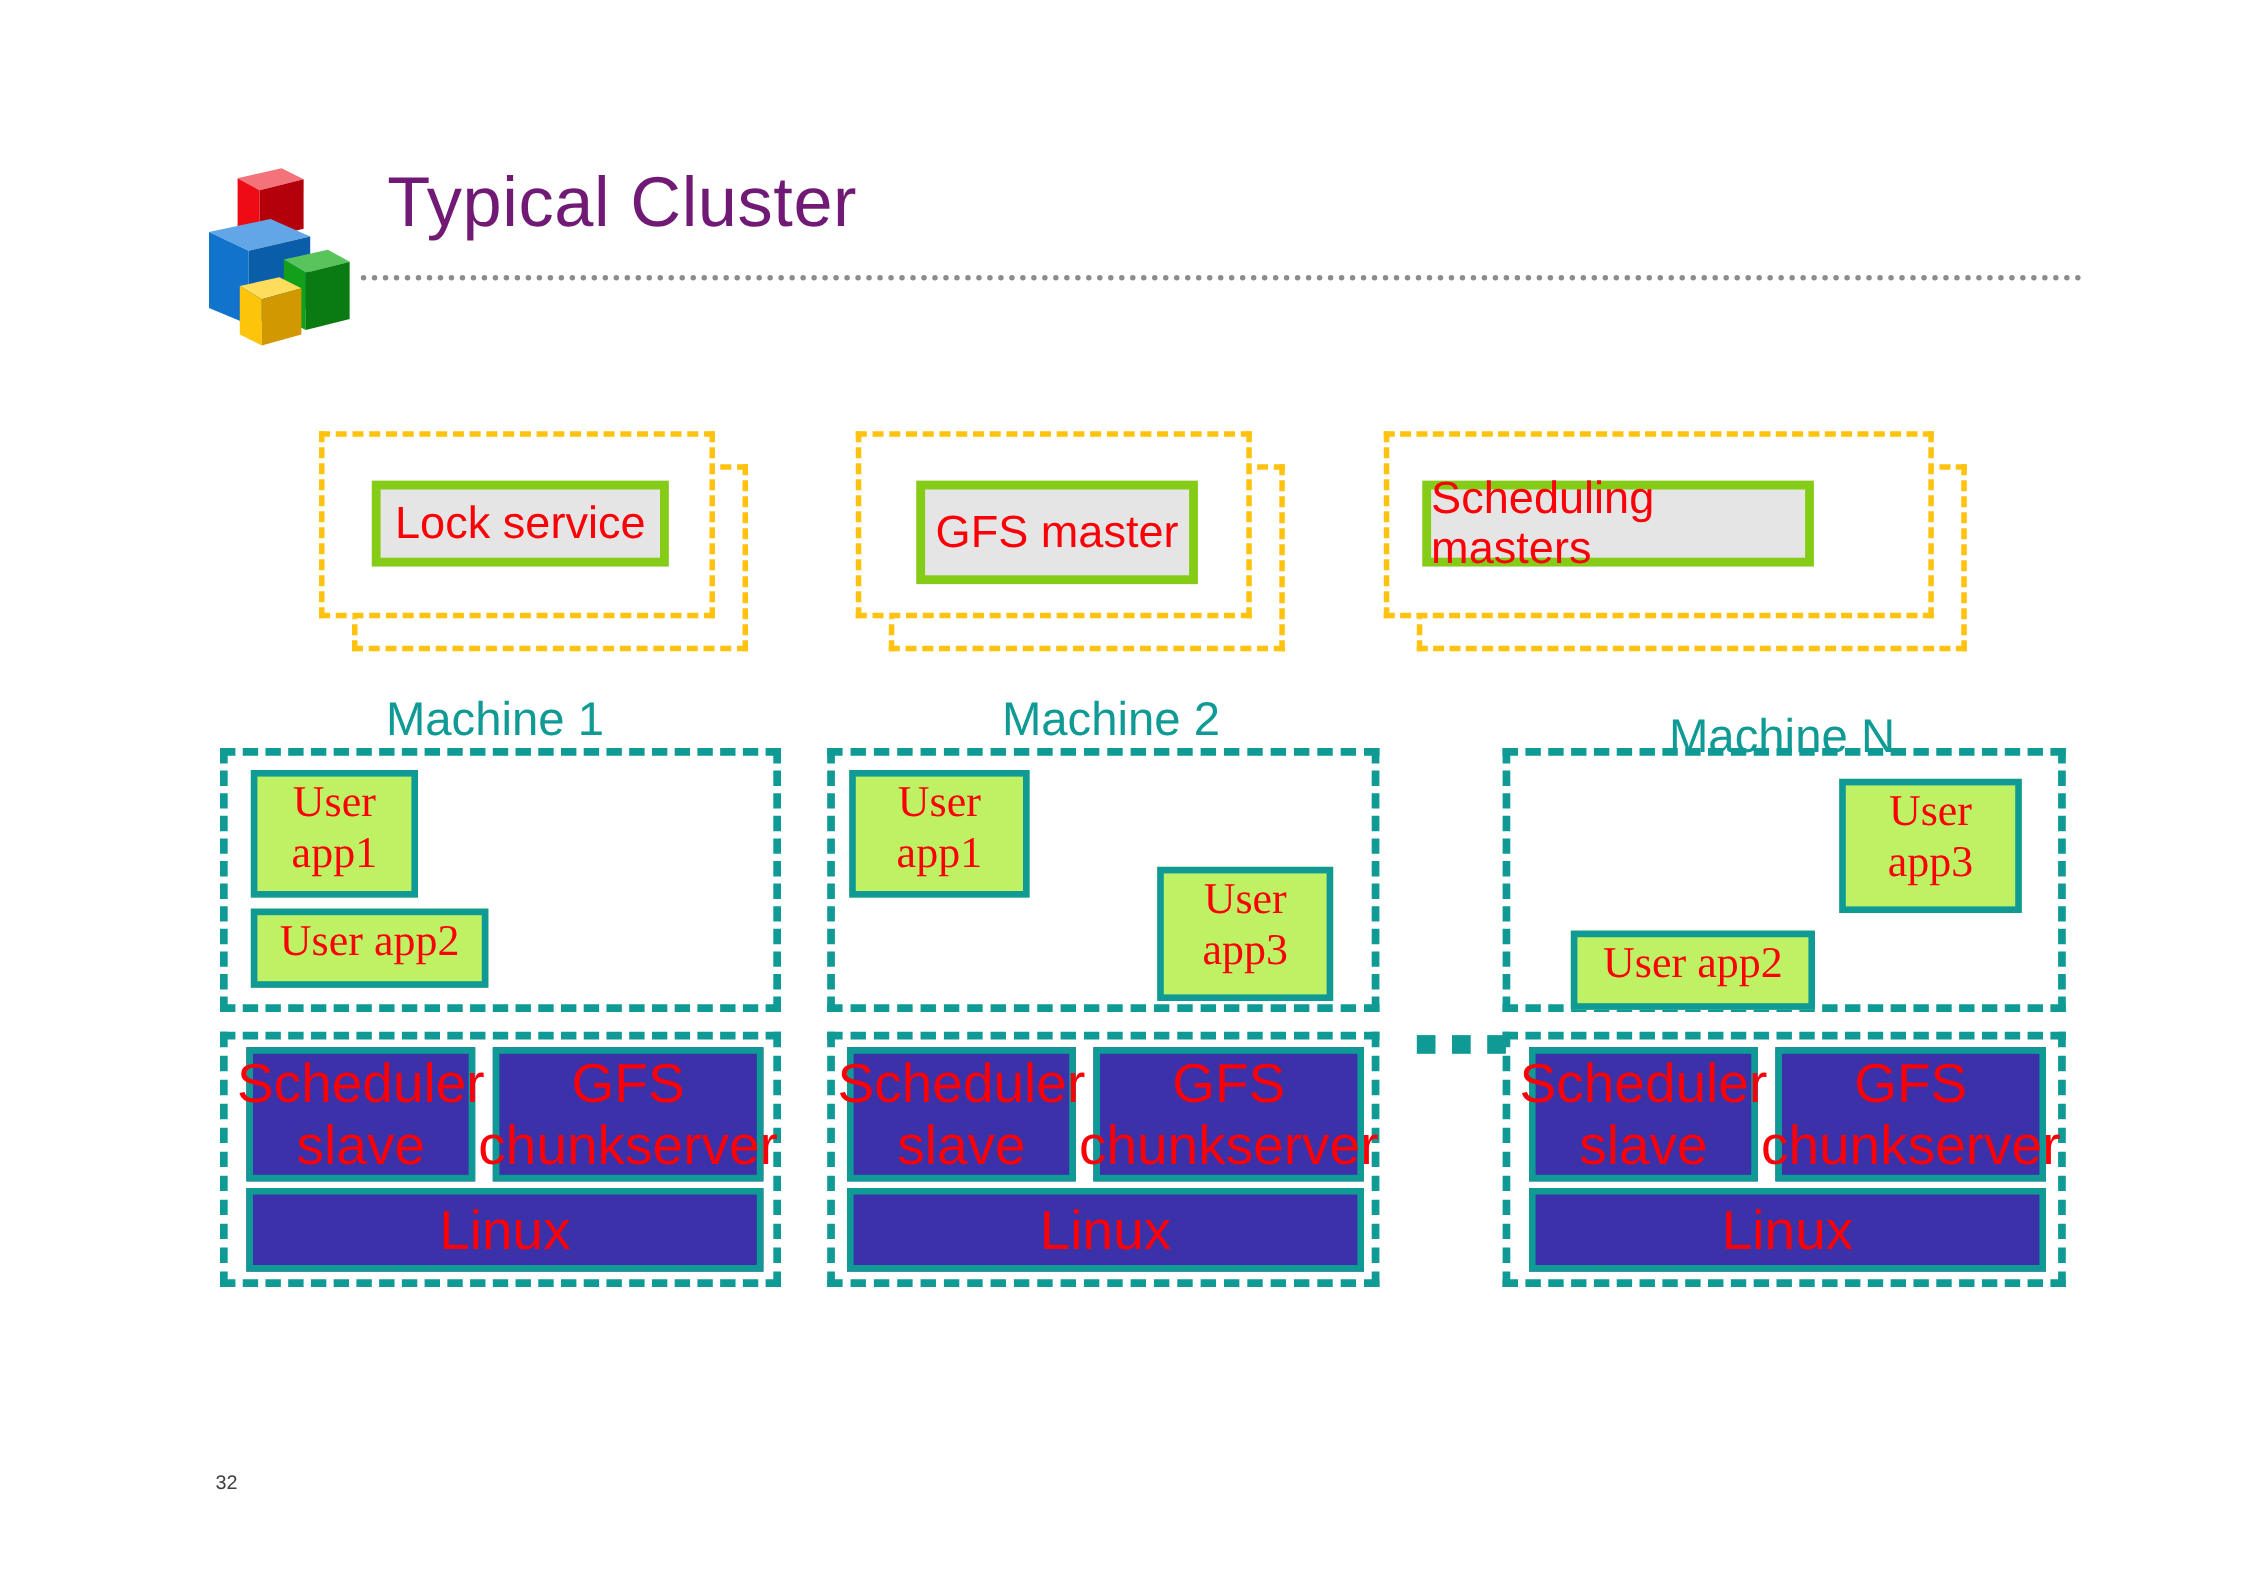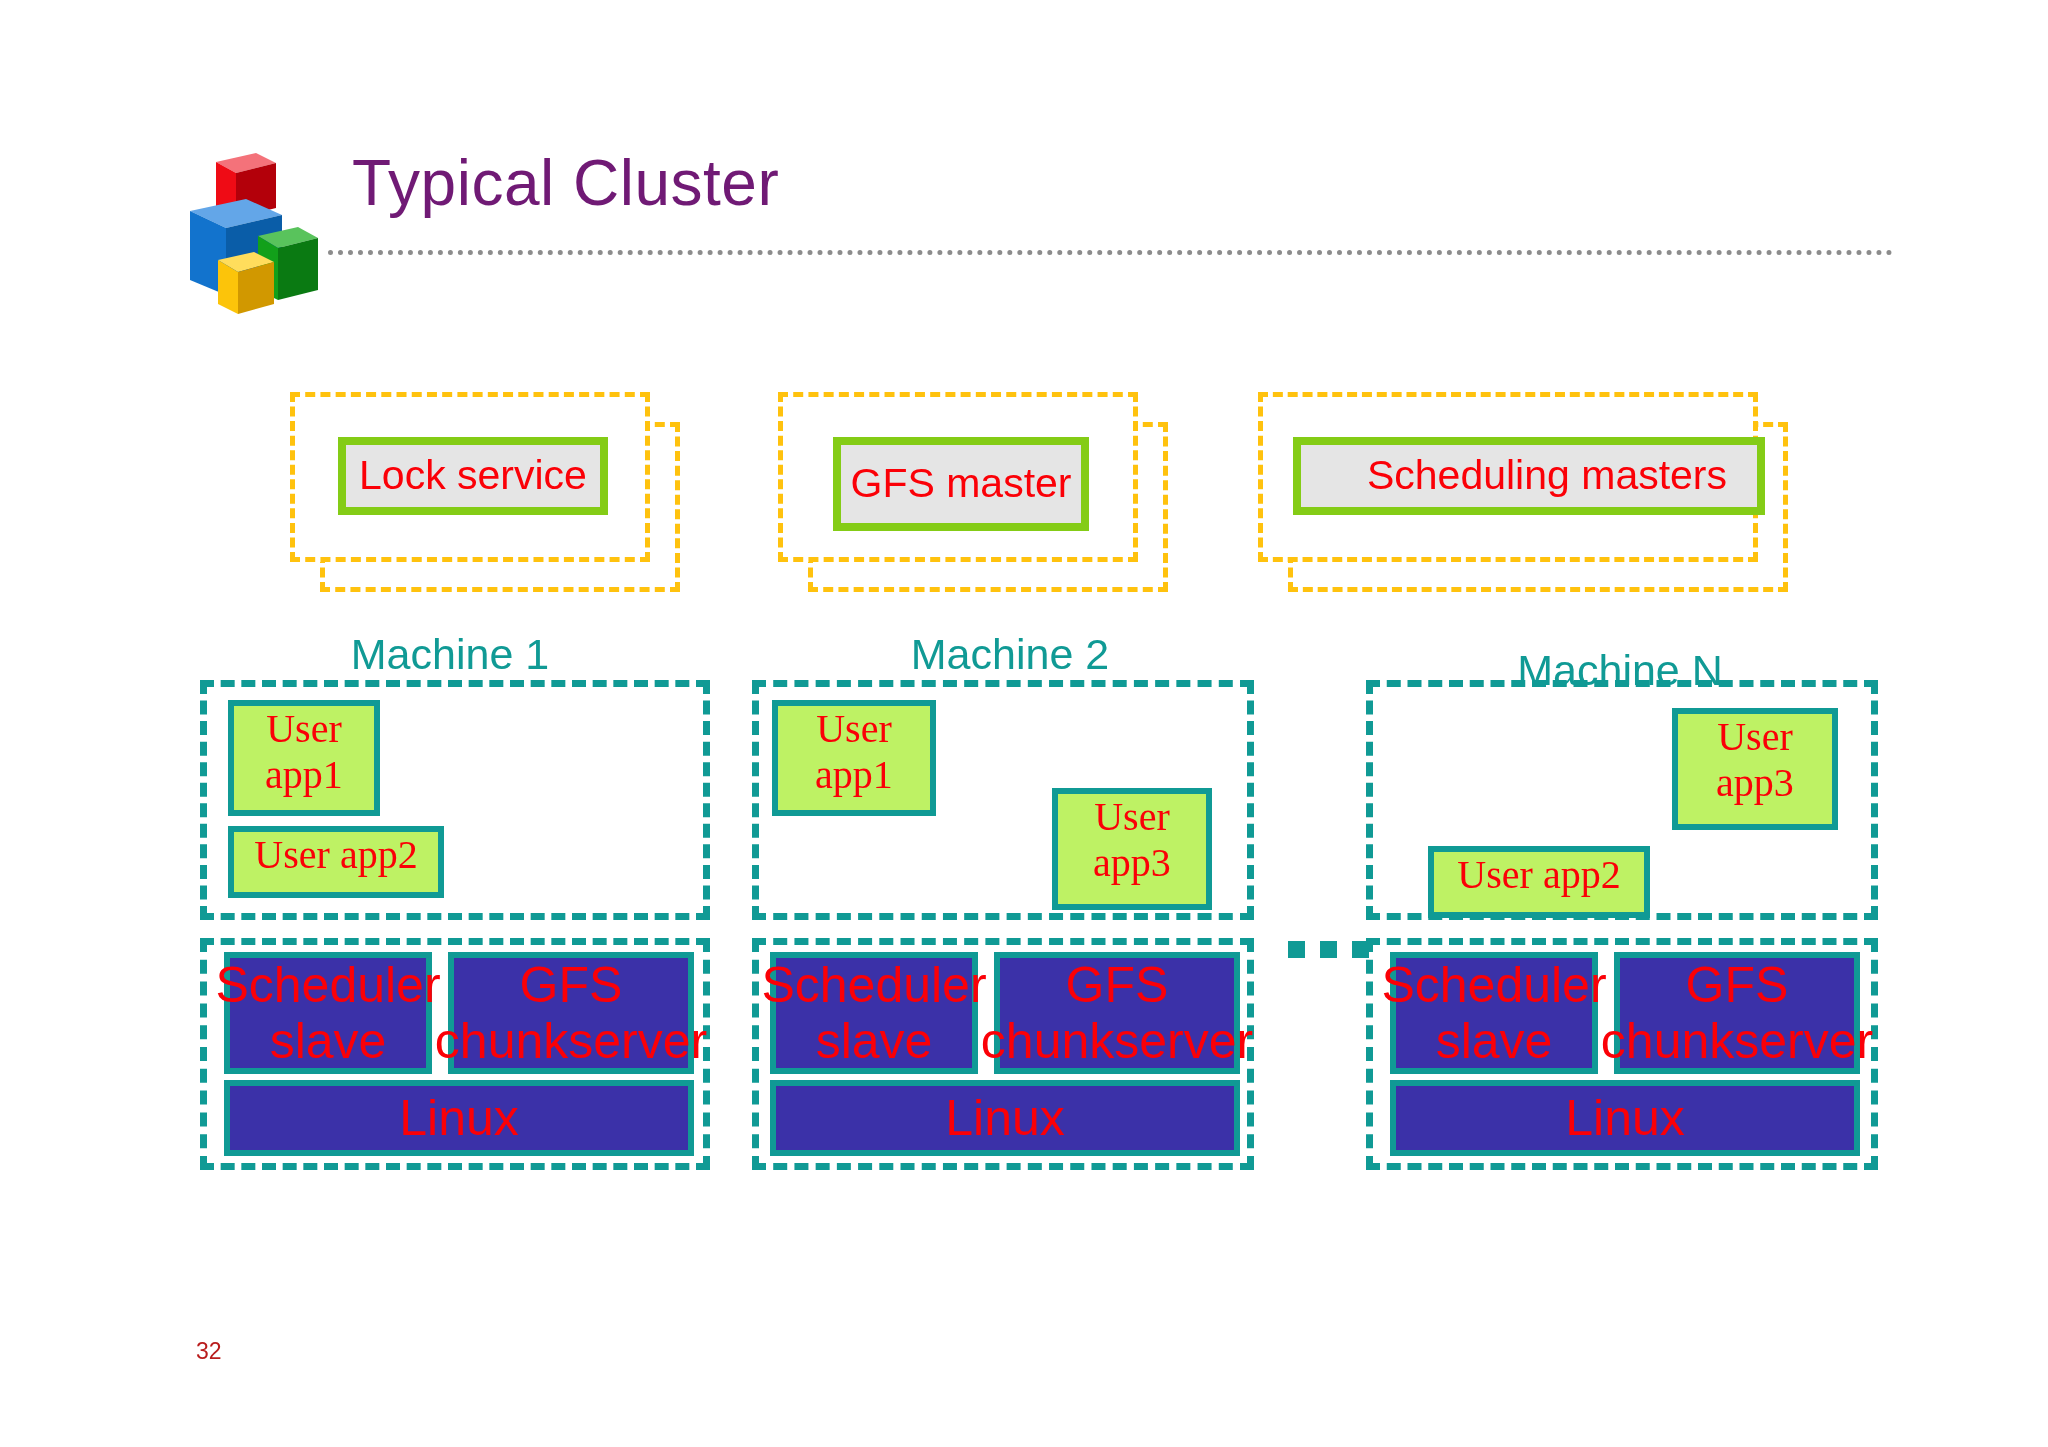--- a/index.html
+++ b/index.html
@@ -131,22 +131,22 @@
     width: 17px;
     height: 17px;
     background: #109a95;
   }
 
   
   #page-number {
     position: absolute;
     left: 196px;
     top: 1338px;
-    font-size: 23px;
-    color: #b91c1c;
+    font-size: 18px;
+    color: #404040;
   }
 </style>
 </head>
 <body>
 
 <div id="slide">
 
   <div id="logo">
     <svg width="140" height="178" viewBox="0 0 140 178" xmlns="http://www.w3.org/2000/svg">
 
@@ -183,21 +183,21 @@
     <div class="yellow-dash yellow-back" style="width:360px; height:170px;"></div>
     <div class="yellow-dash yellow-front" style="width:360px; height:170px;"></div>
     <div class="teal-box" style="left:55px; top:45px; width:256px; height:94px;">
       <span>GFS master</span>
     </div>
   </div>
 
   <div class="master-group" style="left:1258px; top:392px; width:530px; height:200px;">
     <div class="yellow-dash yellow-back" style="width:500px; height:170px;"></div>
     <div class="yellow-dash yellow-front" style="width:500px; height:170px;"></div>
-    <div class="teal-box" style="left:35px; top:45px; width:472px; height:78px;padding-left:36px;">
+    <div class="teal-box" style="left:35px; top:45px; width:356px; height:78px;">
       <span>Scheduling masters</span>
     </div>
   </div>
 
   <div class="machine-label" style="left:200px; top:630px; width:500px;">Machine 1</div>
 
   <div class="machine-dash" style="left:200px; top:680px; width:510px; height:240px;"></div>
   <div class="machine-dash" style="left:200px; top:938px; width:510px; height:232px;"></div>
 
   <div class="app-box" style="left:228px; top:700px; width:152px; height:116px;">

